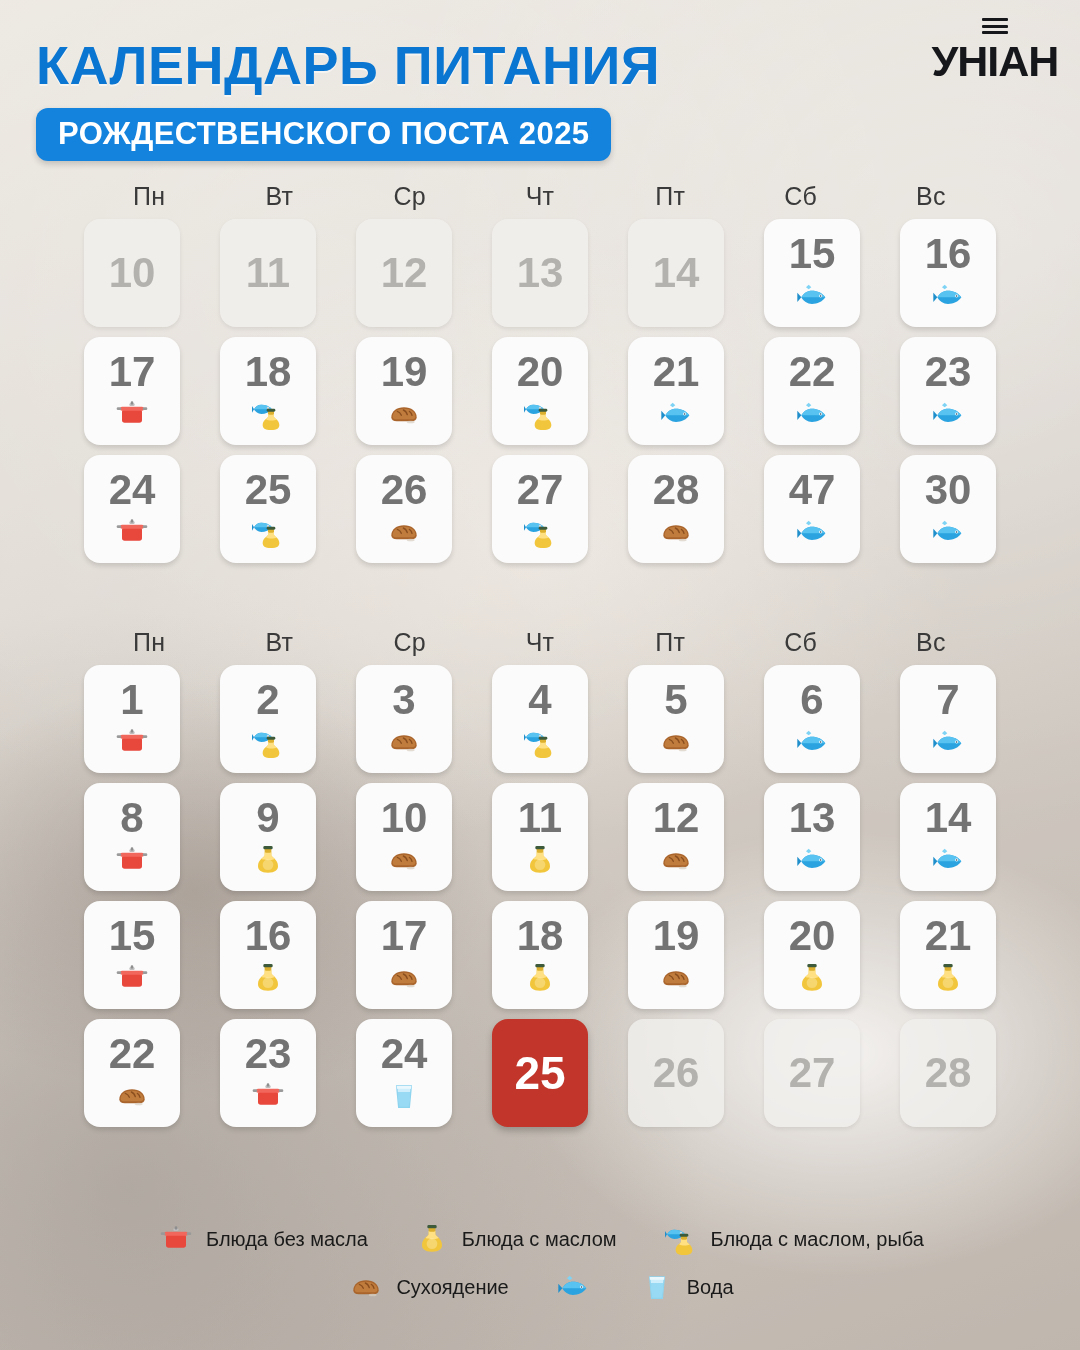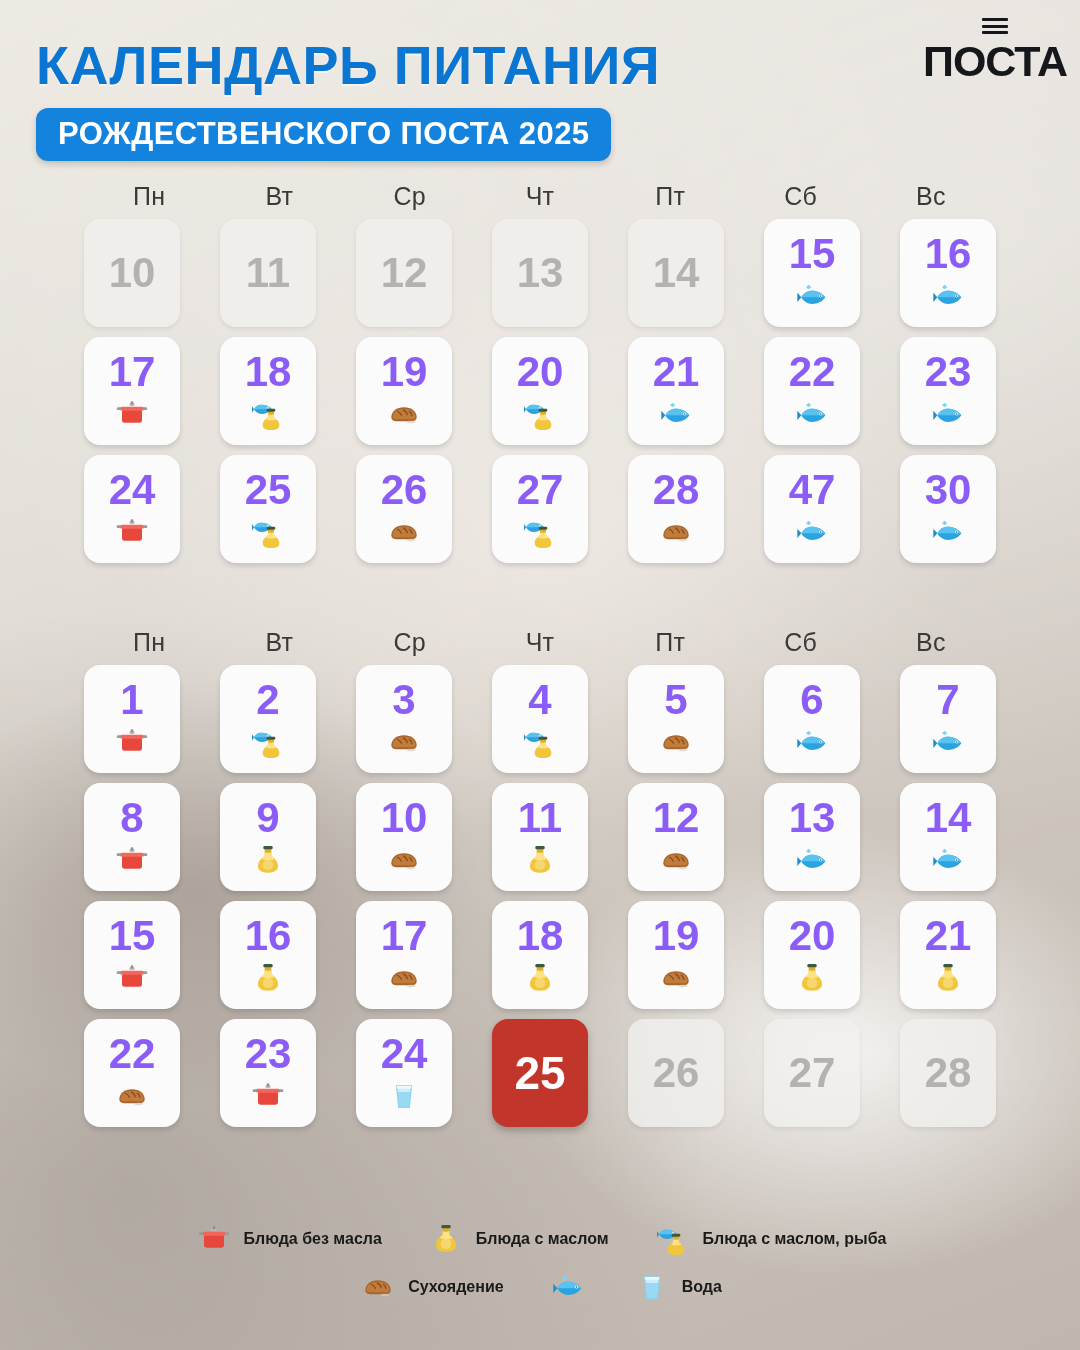--- a/index.html
+++ b/index.html
@@ -156,21 +156,21 @@
     background: rgba(241,240,238,0.80);
     box-shadow: 0 2px 4px rgba(0,0,0,0.08);
   }
   .cell.highlight {
     background: #c1352a;
     box-shadow: 0 4px 7px rgba(0,0,0,0.22);
   }
   .daynum {
     font-size: 42px;
     font-weight: 800;
-    color: #8b5cf6;
+    color: #737373;
     line-height: 1;
   }
   .cell.muted .daynum { color: #b4b2ae; }
   .cell.highlight .daynum { color: #ffffff; font-size: 46px; }
   .cell.has-icon .daynum { margin-bottom: 2px; }
   .icon {
     height: 34px;
     display: flex;
     align-items: center;
     justify-content: center;
@@ -197,22 +197,22 @@
     gap: 10px;
   }
   .legend-icon {
     width: 40px;
     height: 34px;
     display: flex;
     align-items: center;
     justify-content: center;
   }
   .legend-label {
-    font-size: 16px;
-    font-weight: 700;
+    font-size: 20px;
+    font-weight: 400;
     color: #1a1a1a;
     white-space: nowrap;
   }
   svg { display: block; }
 </style>
 </head>
 <body>
 
 <div class="page">
   <div class="content">
@@ -223,21 +223,21 @@
         <div class="subtitle">РОЖДЕСТВЕНСКОГО ПОСТА 2025</div>
       </div>
     </div>
 
     <div class="logo">
       <div class="logo-bars">
         <i></i>
           <i></i>
           <i></i>
       </div>
-      <div class="logo-text">ПОСТА</div>
+      <div class="logo-text">УНIАН</div>
     </div>
 
     <div class="month month-1">
       <div class="dow-row">
           <div class="dow">Пн</div>
           <div class="dow">Вт</div>
           <div class="dow">Ср</div>
           <div class="dow">Чт</div>
           <div class="dow">Пт</div>
           <div class="dow">Сб</div>

